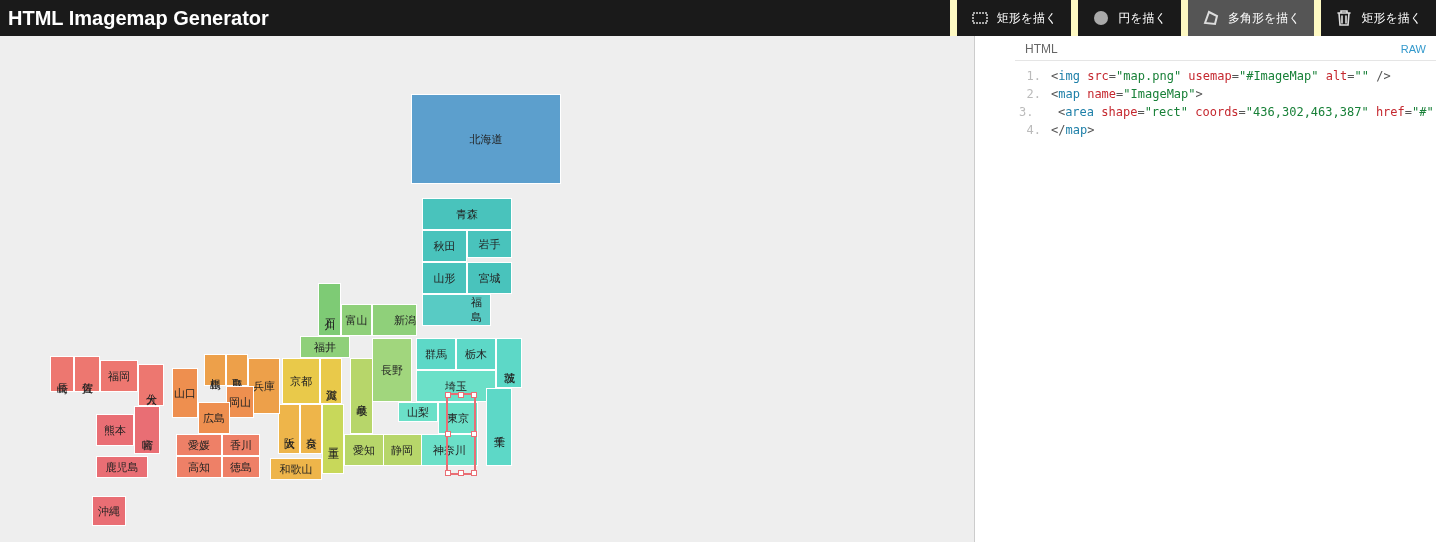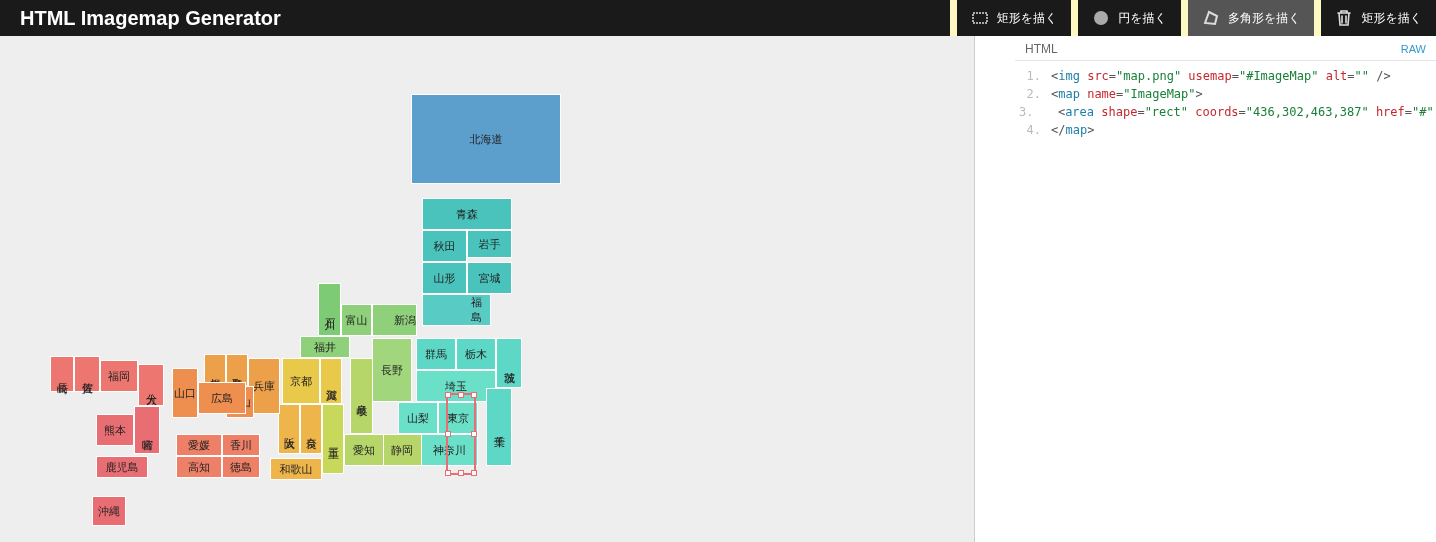--- a/index.html
+++ b/index.html
@@ -1,20 +1,20 @@
 <!DOCTYPE html>
 <html><head>
 <meta charset="utf-8">
 <style>
 * { margin:0; padding:0; box-sizing:border-box; }
 body { font-family:"Hiragino Kaku Gothic Pro","Meiryo",sans-serif; background:#eee; width:1436px; height:542px; overflow:hidden; }
 
 
 .header { height:36px; background:#1a1a1a; color:#fff; display:flex; align-items:center; }
-.header-title { font-size:20px; font-weight:bold; padding-left:20px; flex:1; }
+.header-title { font-size:20px; font-weight:bold; padding-left:8px; flex:1; }
 .tool-btn { height:36px; border-left:7px solid #fef9c3; display:flex; align-items:center; padding:0 14px; color:#fff; font-size:12px; cursor:pointer; }
 .tool-btn.active { background:#555; }
 .tool-icon { width:18px; height:18px; margin-right:8px; display:inline-flex; align-items:center; justify-content:center; }
 
 
 .main { display:flex; height:calc(100% - 36px); }
 .canvas-area { flex:1; position:relative; }
 .code-panel { width:462px; background:#fff; border-left:1px solid #ccc; display:flex; flex-direction:column;padding-left:40px; }
 .code-header { display:flex; justify-content:space-between; align-items:center; padding:6px 10px 4px 10px; font-size:12px; border-bottom:1px solid #e5e5e5; }
 .code-header .tab { color:#666; }
@@ -121,21 +121,21 @@
         </div>
         <div class="region c-mint" style="left: 410px; top: 280px; width: 40px; height: 32px;">
           <span>栃木</span>
         </div>
         <div class="region c-mint" style="left: 450px; top: 280px; width: 26px; height: 50px;">
           <span class="vtext">茨城</span>
         </div>
         <div class="region c-mint2" style="left: 370px; top: 312px; width: 80px; height: 32px;">
           <span>埼玉</span>
         </div>
-        <div class="region c-mint2" style="left: 352px; top: 344px; width: 40px; height: 32px;">
+        <div class="region c-mint2" style="left: 352px; top: 344px; width: 40px; height: 20px;">
           <span>山梨</span>
         </div>
         <div class="region c-mint2" style="left: 392px; top: 344px; width: 40px; height: 32px;">
           <span>東京</span>
         </div>
         <div class="region c-mint2" style="left: 375px; top: 376px; width: 57px; height: 32px;">
           <span>神奈川</span>
         </div>
         <div class="region c-mint" style="left: 440px; top: 330px; width: 26px; height: 78px;">
           <span class="vtext">千葉</span>
@@ -187,21 +187,21 @@
         </div>
         <div class="region c-orange" style="left: 180px; top: 296px; width: 22px; height: 32px;">
           <span class="vtext">鳥取</span>
         </div>
         <div class="region c-orange" style="left: 158px; top: 296px; width: 22px; height: 32px;">
           <span class="vtext">島根</span>
         </div>
         <div class="region c-orange2" style="left: 180px; top: 328px; width: 28px; height: 32px;">
           <span>岡山</span>
         </div>
-        <div class="region c-orange2" style="left: 152px; top: 324px; width: 48px; height: 32px;">
+        <div class="region c-orange2" style="left: 152px; top: 344px; width: 32px; height: 32px;">
           <span>広島</span>
         </div>
         <div class="region c-orange2" style="left: 126px; top: 310px; width: 26px; height: 50px;">
           <span>山口</span>
         </div>
         <div class="region c-salmon" style="left: 176px; top: 376px; width: 38px; height: 22px;">
           <span>香川</span>
         </div>
         <div class="region c-salmon" style="left: 130px; top: 376px; width: 46px; height: 22px;">
           <span>愛媛</span>

